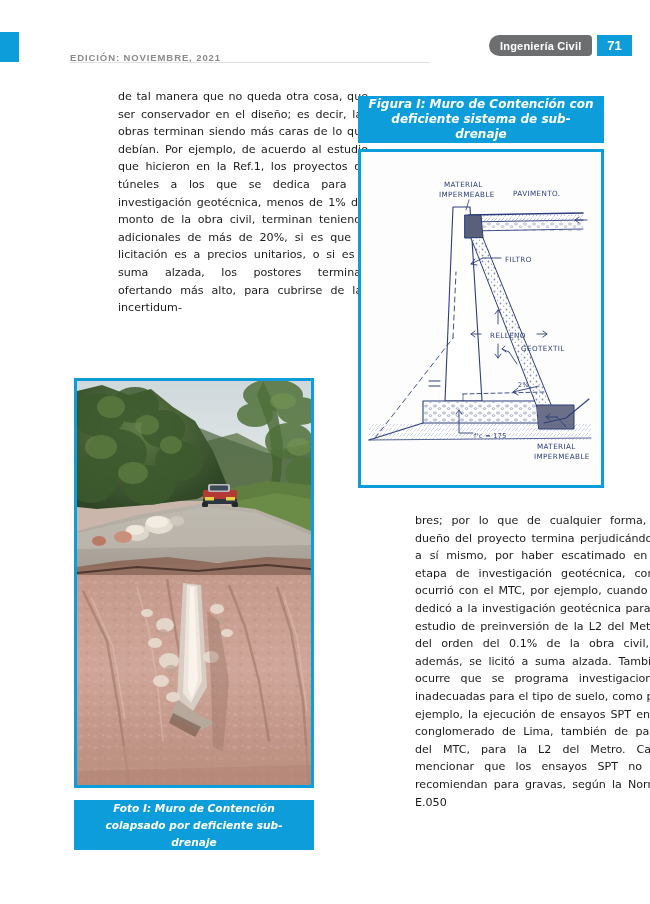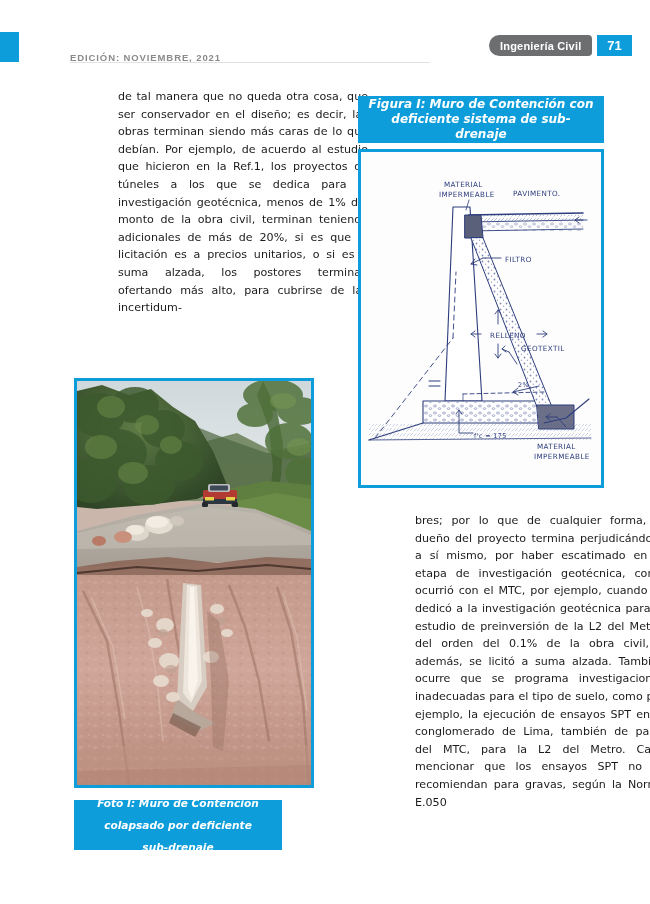--- a/index.html
+++ b/index.html
@@ -71,25 +71,25 @@
   .fig-frame svg{display:block;width:100%;height:100%;}
 
   
   .photo-frame{
     position:absolute;left:74px;top:378px;width:240px;height:410px;
     border:3px solid #0d9ddb;box-sizing:border-box;overflow:hidden;
     background:#cbb6ab;
   }
   .photo-frame svg{display:block;width:100%;height:100%;}
   .photo-caption{
-    position:absolute;left:74px;top:800px;width:208px;height:50px;
+    position:absolute;left:74px;top:800px;width:240px;height:50px;
     background:#0d9ddb;color:#fff;
     display:flex;align-items:center;justify-content:center;text-align:center;
     font-family:"DejaVu Sans", sans-serif;
-    font-style:italic;font-weight:700;font-size:10.6px;line-height:22px;
+    font-style:italic;font-weight:700;font-size:10.6px;line-height:17px;
     padding:0 20px;box-sizing:border-box;
   }
 </style>
 </head>
 <body>
 
 <div class="page">
 
   <div class="blue-tab"></div>
   <div class="edition">EDICIÓN: NOVIEMBRE, 2021</div>

